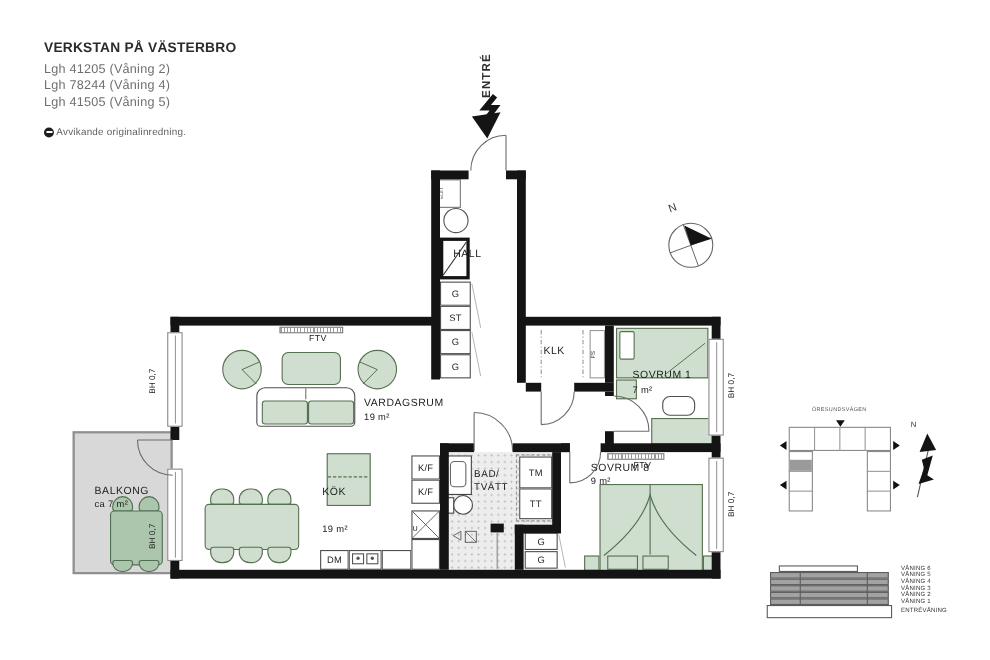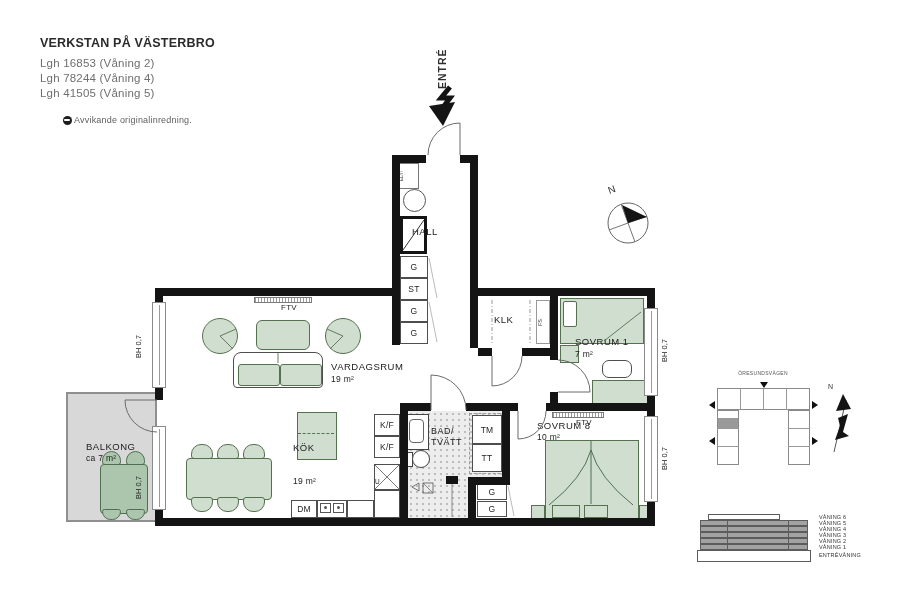--- a/index.html
+++ b/index.html
@@ -20,36 +20,36 @@
   .chair.up{border-radius:10px 10px 3px 3px;}
   .chair.down{border-radius:3px 3px 10px 10px;}
   .round{border-radius:50%;}
   .bathfloor{position:absolute;background-color:#ededed;background-image:radial-gradient(circle,#bdbdbd .8px,transparent 1px);background-size:6px 6px;}
   .mark{display:inline-block;width:11px;height:11px;border-radius:50%;background:#1d1d1d;position:relative;vertical-align:middle;}
   .mark::after{content:"";position:absolute;left:1.5px;right:1.5px;top:4px;height:2.5px;background:#fff;border-radius:1px;}
   .mark.sm{width:9px;height:9px;}
   .mark.sm::after{top:3.2px;height:2px;}
   .hdr-title{font-size:12.5px;font-weight:700;color:#2b2b2b;letter-spacing:.2px;margin-bottom:6px;}
   .hdr-row{font-size:11.5px;color:#6f6f6f;letter-spacing:.2px;line-height:15px;}
-  .hdr-note{font-size:9px;color:#5f5f5f;margin-top:14px;letter-spacing:.2px;text-align:center;}
+  .hdr-note{font-size:9px;color:#5f5f5f;margin-top:14px;letter-spacing:.2px;}
   .mapline{position:absolute;background:#999;}
   .mapbox{position:absolute;background:#fff;border:1px solid #8a8a8a;box-sizing:border-box;}
   .tri{position:absolute;width:0;height:0;}
   .floorbar{position:absolute;box-sizing:border-box;border:1px solid #5c5c5c;}
   .flabel{position:absolute;font-size:5.5px;line-height:6px;color:#333;letter-spacing:.2px;white-space:nowrap;}
   svg{position:absolute;left:0;top:0;pointer-events:none;}
 </style>
 </head>
 <body>
 
 <div id="page">
 
   <div class="abs" style="left:40px;top:36px;">
     <div class="hdr-title">VERKSTAN PÅ VÄSTERBRO</div>
-    <div class="hdr-row"><span>Lgh 16853 (Våning 2)</span></div>
+    <div class="hdr-row"><span>Lgh 41205 (Våning 2)</span></div>
     <div class="hdr-row"><span>Lgh 78244 (Våning 4)</span></div>
     <div class="hdr-row"><span>Lgh 41505 (Våning 5)</span></div>
     <div class="hdr-note"><span class="mark sm"></span> <span>Avvikande originalinredning.</span></div>
   </div>
 
   <div class="abs vtext" style="left:436px;top:42px;height:54px;width:16px;font-size:10.5px;font-weight:700;color:#2e2e2e;letter-spacing:1px;">ENTRÉ</div>
 
   <div class="abs" style="left:66px;top:392px;width:91px;height:130px;background:#d8d8d8;border:2px solid #8f8f8f;box-sizing:border-box;"></div>
   <div class="chair bgreen up" style="left:102px;top:451px;width:19px;height:14px;"></div>
   <div class="chair bgreen up" style="left:126px;top:451px;width:19px;height:14px;"></div>
@@ -117,21 +117,21 @@
   <div class="abs green" style="left:592px;top:380px;width:54px;height:22px;"></div>
   <div class="lbl" style="left:575px;top:336px;">SOVRUM 1</div>
   <div class="lbl area" style="left:575px;top:349px;">7 m²</div>
 
   <div class="abs green" style="left:545px;top:440px;width:92px;height:78px;"></div>
   <div class="abs green" style="left:552px;top:505px;width:26px;height:11px;"></div>
   <div class="abs green" style="left:584px;top:505px;width:22px;height:11px;"></div>
   <div class="abs green" style="left:531px;top:505px;width:12px;height:12px;"></div>
   <div class="abs green" style="left:639px;top:505px;width:8px;height:12px;"></div>
   <div class="lbl" style="left:537px;top:420px;">SOVRUM 8</div>
-  <div class="lbl area" style="left:537px;top:432px;">10 m²</div>
+  <div class="lbl area" style="left:537px;top:432px;">9 m²</div>
 
   <div class="abs" style="left:405px;top:414px;width:24px;height:36px;background:#fff;border:1px solid #444;box-sizing:border-box;"></div>
   <div class="abs" style="left:409px;top:419px;width:15px;height:24px;border:1px solid #666;border-radius:4px;box-sizing:border-box;background:#fff;"></div>
   <div class="abs" style="left:405px;top:452px;width:8px;height:15px;background:#fff;border:1px solid #444;box-sizing:border-box;"></div>
   <div class="abs round" style="left:412px;top:450px;width:18px;height:18px;background:#fff;border:1px solid #444;box-sizing:border-box;"></div>
   <div class="abs" style="left:469px;top:413px;width:36px;height:61px;border:1px dashed #999;box-sizing:border-box;"></div>
   <div class="box" style="left:472px;top:415px;width:30px;height:29px;">TM</div>
   <div class="box" style="left:472px;top:444px;width:30px;height:28px;">TT</div>
   <div class="lbl" style="left:431px;top:426px;font-size:9px;">BAD/</div>
   <div class="lbl" style="left:431px;top:437px;font-size:9px;">TVÄTT</div>

